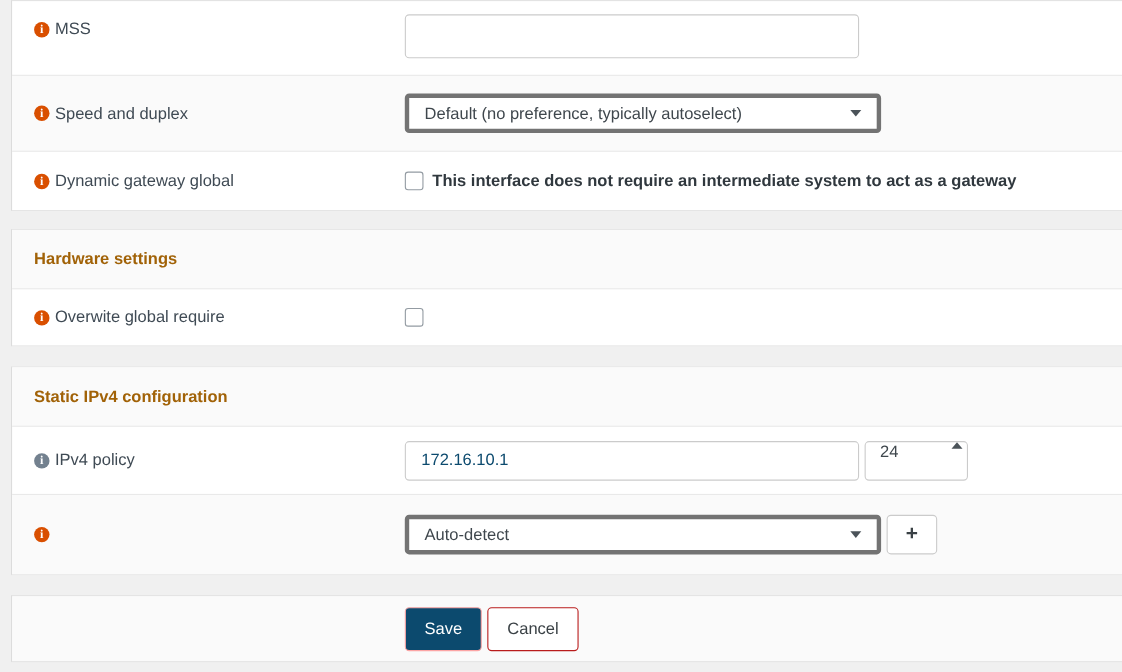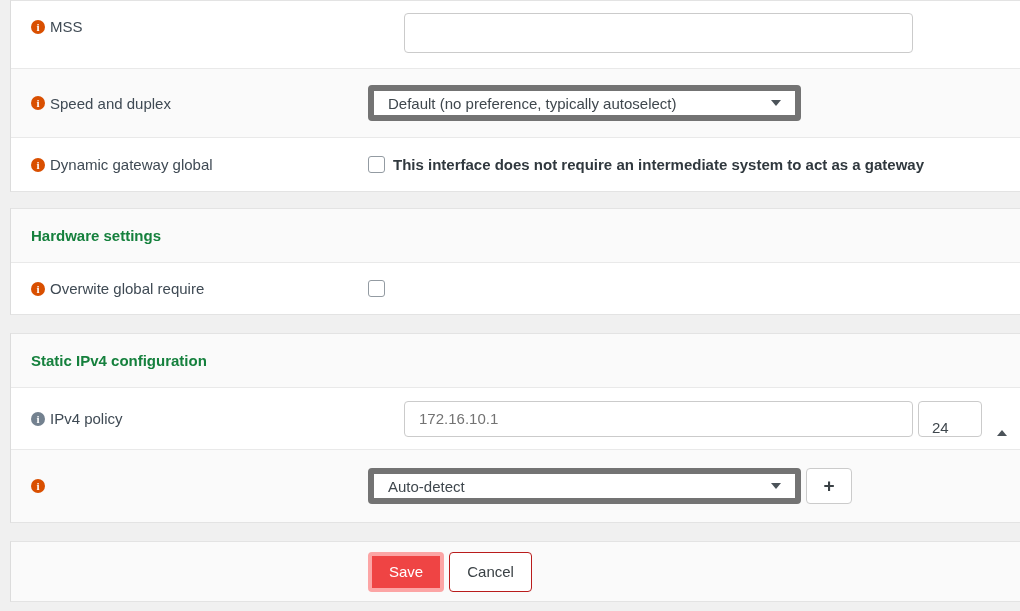--- a/index.html
+++ b/index.html
@@ -42,21 +42,21 @@
     width: 357px;
     flex: 0 0 357px;
     padding-left: 20px;
     display: flex;
     align-items: center;
   }
   .field-cell { flex: 1; display: flex; align-items: center; }
 
   .section-header {
     font-weight: 700;
-    color: #15803d;
+    color: #a16207;
     padding-left: 20px;
   }
 
   .info-icon {
     width: 14px; height: 14px;
     border-radius: 50%;
     background: #d94f00;
     color: #fff;
     font-family: "Liberation Serif", serif;
     font-weight: 700;
@@ -64,38 +64,37 @@
     line-height: 14px;
     text-align: center;
     display: inline-block;
     margin-right: 5px;
     flex: 0 0 14px;
     cursor: pointer;
   }
   .info-icon.gray { background: #73818f; }
 
   .text-input {
-    width: 509px;
+    width: 413px;
     height: 40px;
     border: 1px solid #cbcbcb;
     border-radius: 4px;
     padding: 0 14px;
     font-family: "Liberation Sans", sans-serif;
     font-size: 15px;
-    color: #737373;
+    color: #0c4a6e;
     background: #fff;
     outline: none;
-    margin-left: 36px;
   }
   .text-input.h36 { height: 36px; }
 
   .select {
     width: 433px;
     height: 36px;
-    border: 6px solid #737373;
+    border: 4px solid #737373;
     border-radius: 4px;
     background: #fff;
     display: flex;
     align-items: center;
     justify-content: space-between;
     padding: 0 14px;
     color: #3f474d;
     cursor: pointer;
   }
   .caret-down {
@@ -107,28 +106,28 @@
   }
   .caret-up {
     width: 0; height: 0;
     border-left: 5px solid transparent;
     border-right: 5px solid transparent;
     border-bottom: 6px solid #4b5359;
     display: inline-block;
   }
 
   .num-box {
-    width: 64px;
+    width: 94px;
     height: 36px;
     margin-left: 5px;
     border: 1px solid #cbcbcb;
     border-radius: 4px;
     background: #fff;
     display: flex;
-    align-items: flex-end;
+    align-items: flex-start;
     justify-content: space-between;
     padding: 0 13px;
     color: #3f474d;
     cursor: pointer;
     gap: 48px;
   }
 
   .checkbox {
     width: 17px; height: 17px;
     border: 1px solid #939ba2;
@@ -160,22 +159,22 @@
 
   .btn {
     height: 40px;
     border-radius: 4px;
     font-family: "Liberation Sans", sans-serif;
     font-size: 15px;
     padding: 0 17px;
     cursor: pointer;
   }
   .btn-save {
-    background: #ef4444;
-    border: 4px solid #fca5a5;
+    background: #0c4a6e;
+    border: 1px solid #fca5a5;
     color: #fff;
   }
   .btn-cancel {
     background: #fff;
     border: 1px solid #b91c1c;
     color: #3a4145;
     margin-left: 5px;
   }
 </style>
 </head>

